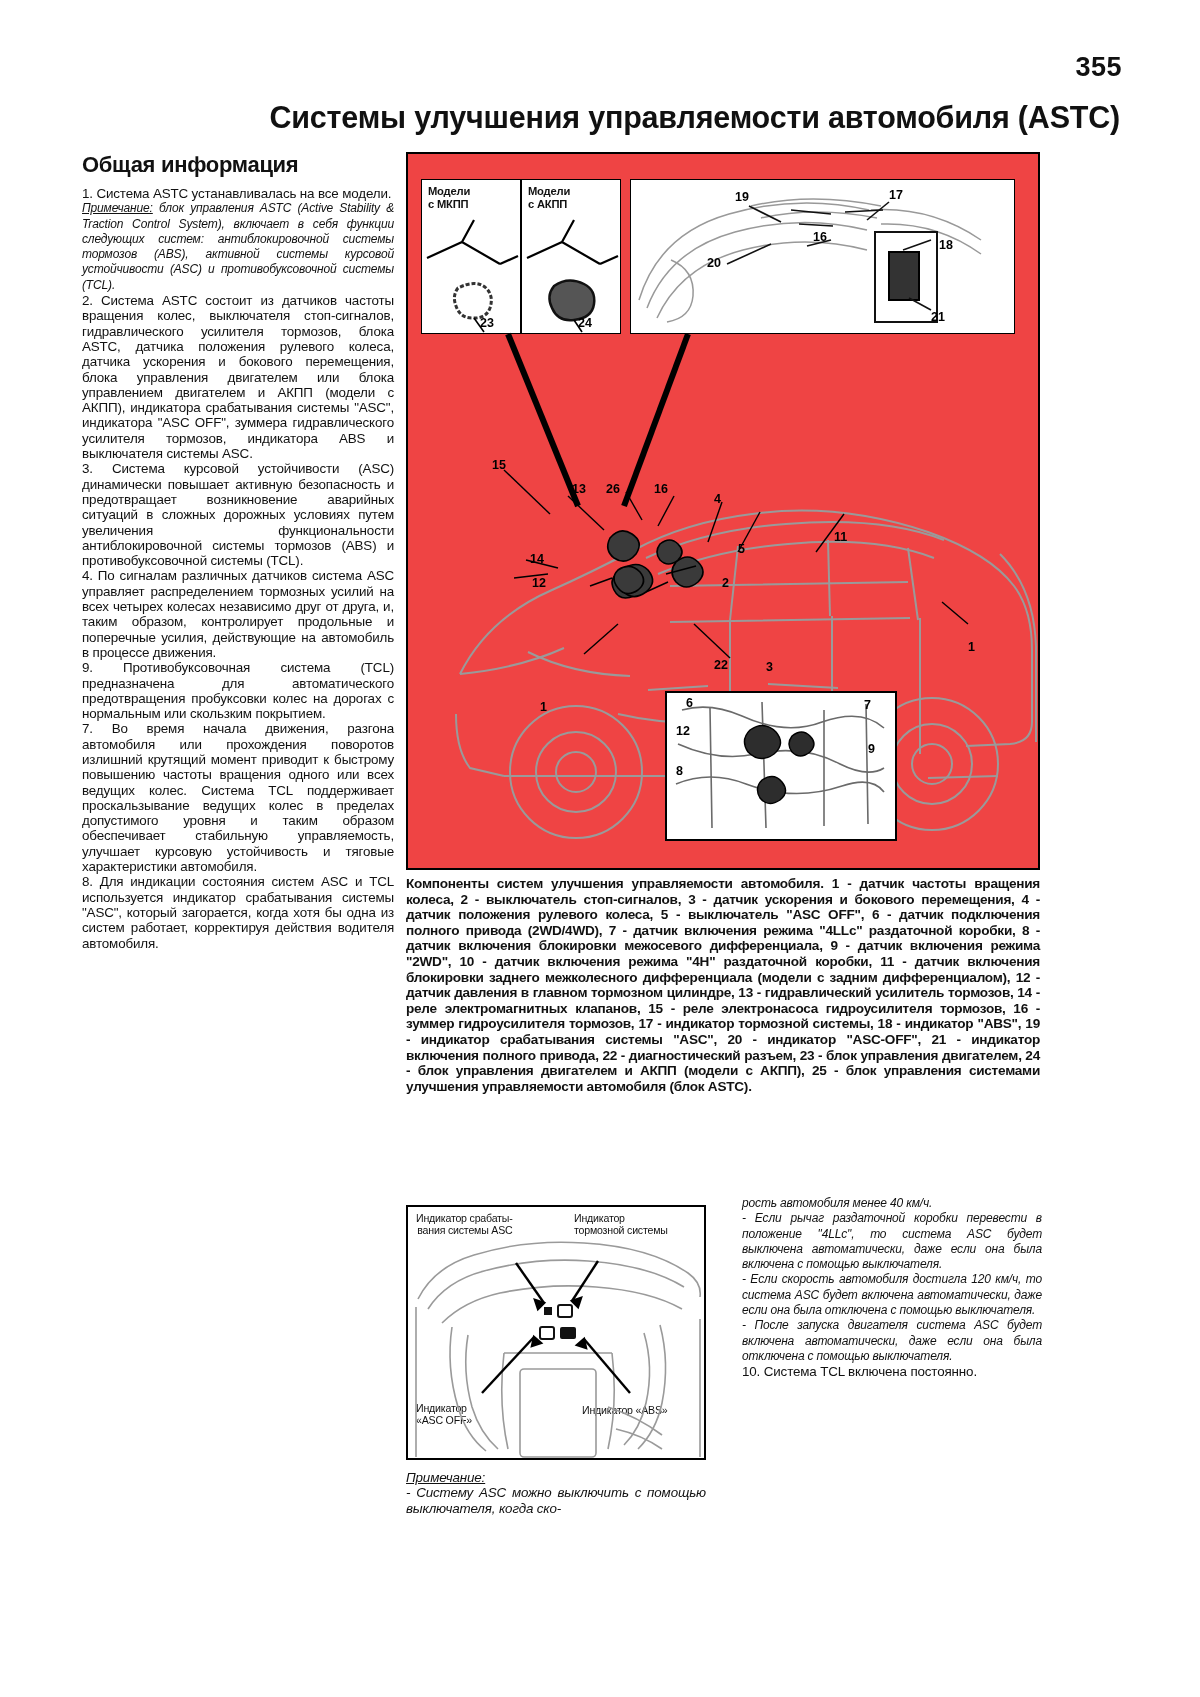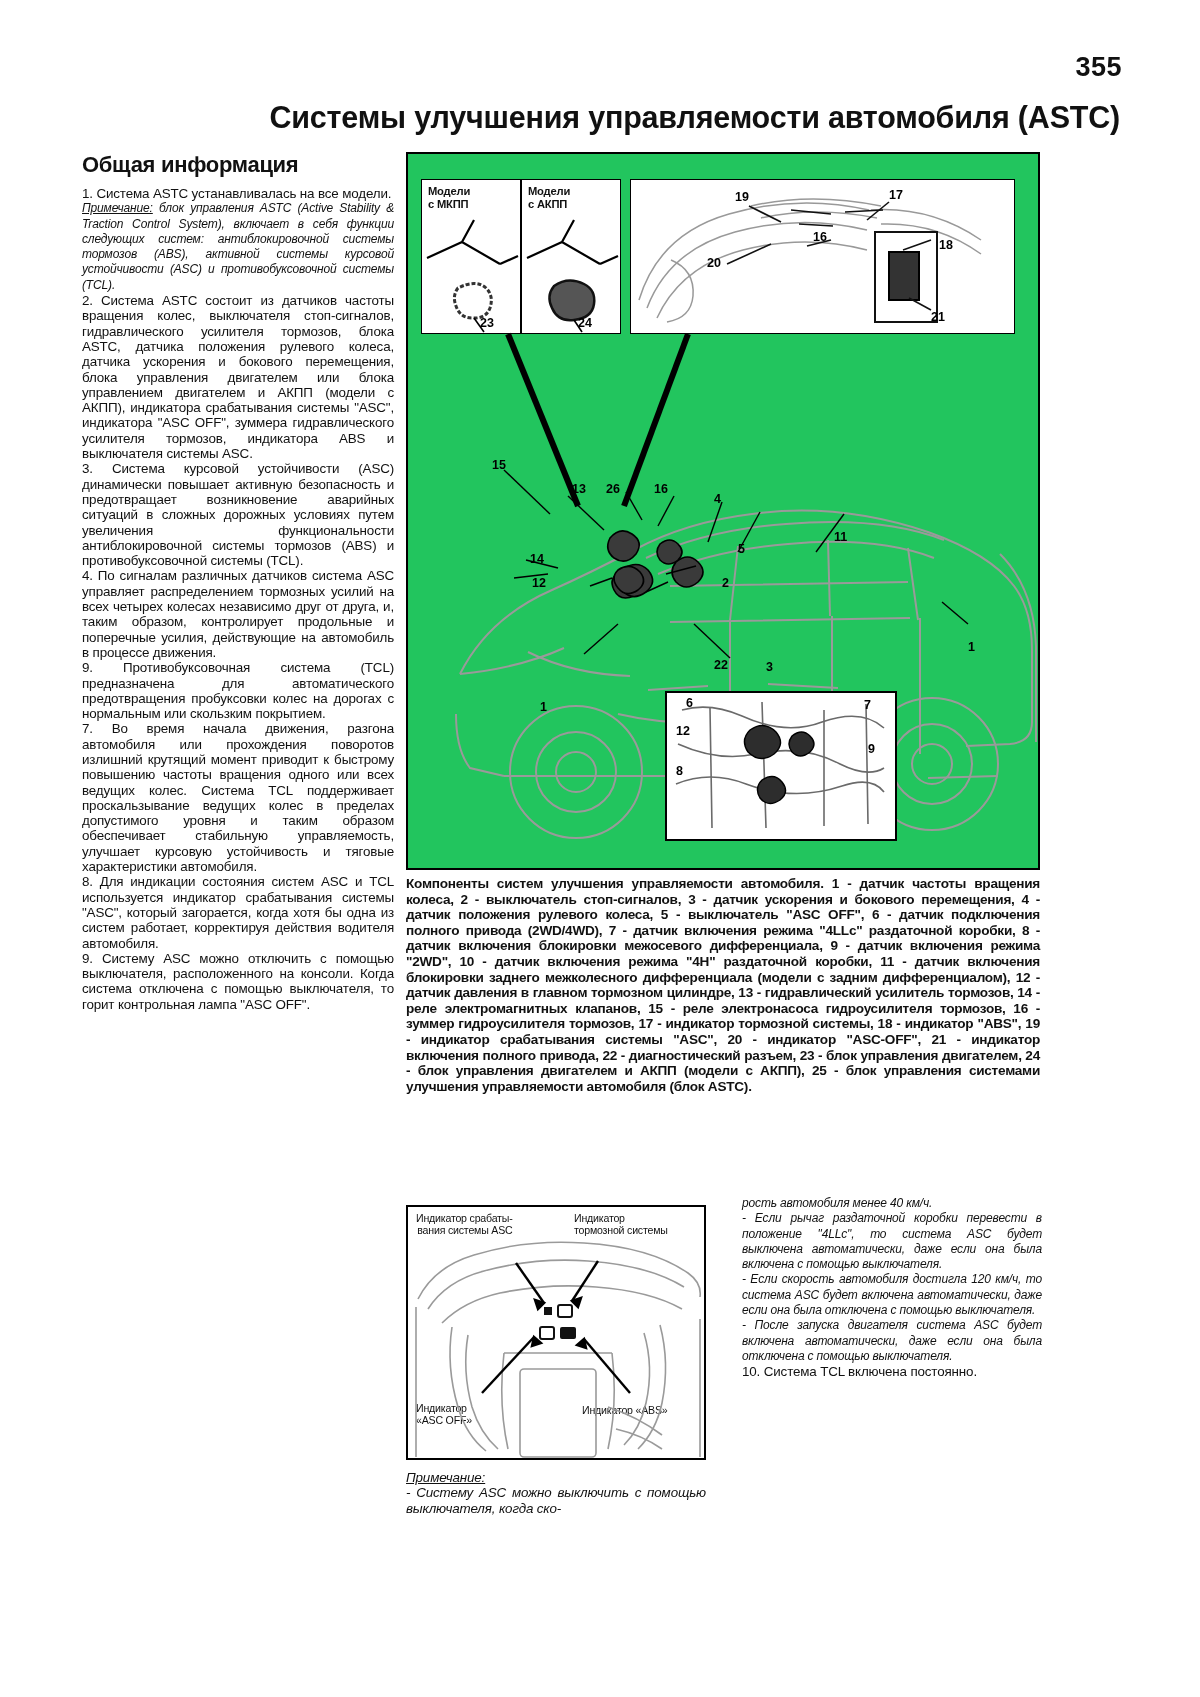--- a/index.html
+++ b/index.html
@@ -74,21 +74,21 @@
   }
   
   .figure-box {
     position: absolute;
     left: 406px;
     top: 152px;
     width: 634px;
     height: 718px;
     border: 2.5px solid #000;
     box-sizing: border-box;
-    background: #22c55e;
+    background: #ef4444;
     overflow: hidden;
   }
   .inset {
     position: absolute;
     border: 1.6px solid #000;
     box-sizing: border-box;
     background: #fff;
   }
   .inset-label {
     position: absolute;
@@ -168,21 +168,20 @@
   <div class="left-col">
     <h2 class="section-head">Общая информация</h2>
     <p class="body-p">1. Система ASTC устанавливалась на все модели.</p>
     <p class="note-p"><span class="note-lead">Примечание:</span><span> блок управления ASTC (Active Stability &amp; Traction Control System), включает в себя функции следующих систем: антиблокировочной системы тормозов (ABS), активной системы курсовой устойчивости (ASC) и противобуксовочной системы (TCL).</span></p>
     <p class="body-p">2. Система ASTC состоит из датчиков частоты вращения колес, выключателя стоп-сигналов, гидравлического усилителя тормозов, блока ASTC, датчика положения рулевого колеса, датчика ускорения и бокового перемещения, блока управления двигателем или блока управлением двигателем и АКПП (модели с АКПП), индикатора срабатывания системы "ASC", индикатора "ASC OFF", зуммера гидравлического усилителя тормозов, индикатора ABS и выключателя системы ASC.</p>
     <p class="body-p">3. Система курсовой устойчивости (ASC) динамически повышает активную безопасность и предотвращает возникновение аварийных ситуаций в сложных дорожных условиях путем увеличения функциональности антиблокировочной системы тормозов (ABS) и противобуксовочной системы (TCL).</p>
     <p class="body-p">4. По сигналам различных датчиков система ASC управляет распределением тормозных усилий на всех четырех колесах независимо друг от друга, и, таким образом, контролирует продольные и поперечные усилия, действующие на автомобиль в процессе движения.</p>
     <p class="body-p">9. Противобуксовочная система (TCL) предназначена для автоматического предотвращения пробуксовки колес на дорогах с нормальным или скользким покрытием.</p>
     <p class="body-p">7. Во время начала движения, разгона автомобиля или прохождения поворотов излишний крутящий момент приводит к быстрому повышению частоты вращения одного или всех ведущих колес. Система TCL поддерживает проскальзывание ведущих колес в пределах допустимого уровня и таким образом обеспечивает стабильную управляемость, улучшает курсовую устойчивость и тяговые характеристики автомобиля.</p>
     <p class="body-p">8. Для индикации состояния систем ASC и TCL используется индикатор срабатывания системы "ASC", который загорается, когда хотя бы одна из систем работает, корректируя действия водителя автомобиля.</p>
-    <p class="body-p">9. Систему ASC можно отключить с помощью выключателя, расположенного на консоли. Когда система отключена с помощью выключателя, то горит контрольная лампа "ASC OFF".</p>
   </div>
 
   <div class="figure-box">
 
     <div class="inset" style="left:13px; top:25px; width:100px; height:155px;">
       <div class="inset-label" style="left:6px; top:5px; white-space:pre-line;">Модели
 с МКПП</div>
       <svg width="100" height="155" style="position:absolute;left:0;top:0;">
         <path class="ln" d="M5 78 L40 62 L78 84 M40 62 L52 40 M78 84 L96 76" stroke-width="2.2" stroke="#777"></path>
         <path d="M36 108 q-6 8 -2 18 q4 12 16 12 q14 1 18 -10 q4 -12 -4 -20 q-10 -9 -28 0 z" fill="#fff" stroke="#333" stroke-width="3" stroke-dasharray="4 2"></path>

